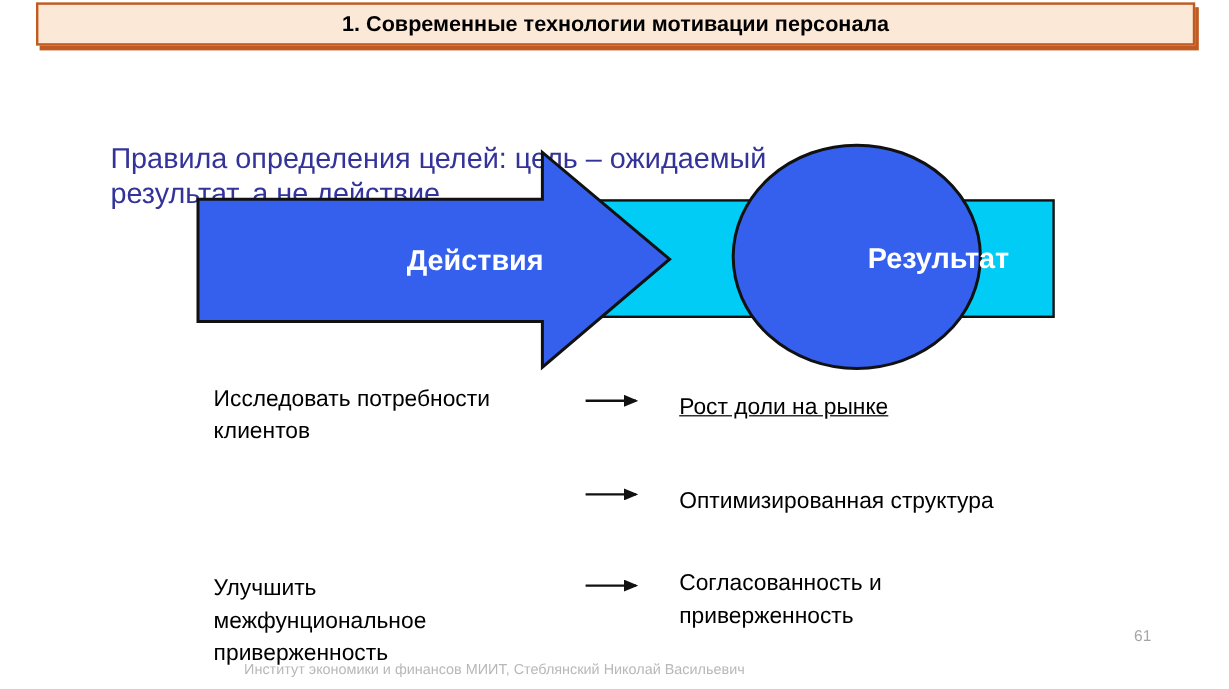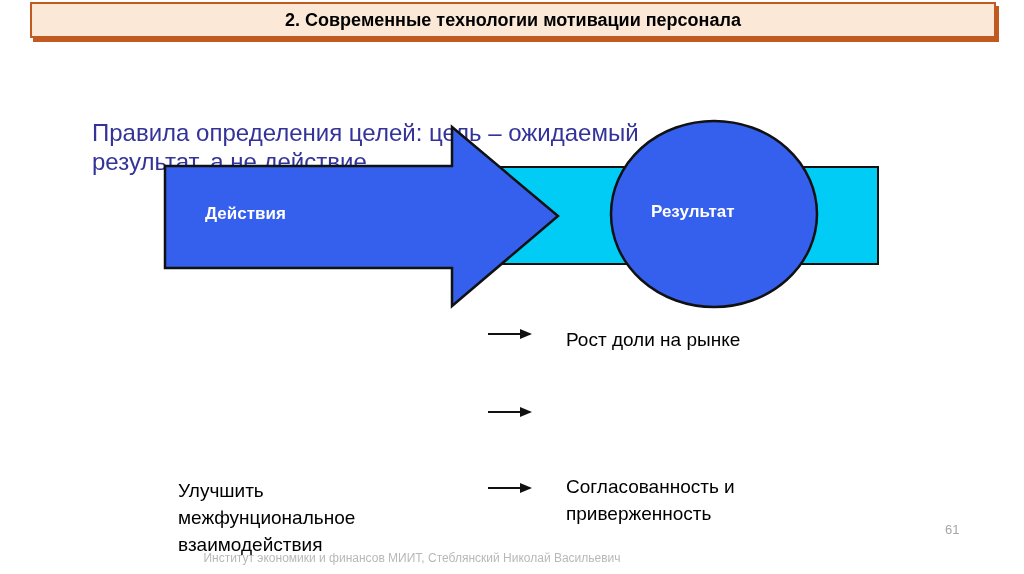--- a/index.html
+++ b/index.html
@@ -35,38 +35,37 @@
     color: var(--subtitle-text, #333399);
     margin-top: 48px;
   }
   .diagram-svg {
     position: absolute;
     left: 0; top: 0;
     width: 1024px; height: 574px;
   }
   .shape-label {
     position: absolute;
-    text-align: left;
-    font-size: 17px;
+    text-align: right;
+    font-size: 24px;
     font-weight: bold;
     color: var(--label-text, #ffffff);
-    margin-left: 40px;
   }
   .arrow-label { left: 165px; top: 204px; width: 288px; }
   .circle-label { left: 611px; top: 202px; width: 230px; }
   .row-text {
     position: absolute;
     font-size: 19px;
     line-height: 27px;
     color: var(--body-text, #000000);
   }
   .action-text { left: 178px; width: 262px; }
   .result-text { left: 566px; width: 285px; }
   .action-1 { top: 319px; }
-  .result-1 { top: 326px; }
+  .result-1 { top: 326px; text-decoration: underline; }
   .action-2 { top: 399px; }
   .result-2 { top: 404px; }
   .action-3 { top: 477px; }
   .result-3 { top: 473px; }
   .footer {
     position: absolute;
     left: 0; top: 551px;
     width: 824px;
     text-align: center;
     font-size: 12px;
@@ -78,21 +77,21 @@
     font-size: 13px;
     color: #A6A6A6;
   }
 </style>
 </head>
 <body>
 
 <div class="slide">
 
   <div class="title-bar">
-    <span class="title-text">2. Современные технологии мотивации персонала</span>
+    <span class="title-text">1. Современные технологии мотивации персонала</span>
   </div>
 
   <div class="subtitle">Правила определения целей: цель – ожидаемый результат, а не действие</div>
 
   <svg class="diagram-svg" viewBox="0 0 1024 574" xmlns="http://www.w3.org/2000/svg">
     <defs>
       <marker id="ah" markerWidth="12" markerHeight="10" refX="10" refY="5" orient="auto" markerUnits="userSpaceOnUse">
         <path d="M0,0 L12,5 L0,10 z" style="fill:var(--shape-outline,#111111)"></path>
       </marker>
     </defs>
@@ -102,22 +101,24 @@
     <g>
       <line x1="488" y1="334" x2="530" y2="334" style="stroke:var(--shape-outline,#111111);stroke-width:2" marker-end="url(#ah)"></line>
       <line x1="488" y1="412" x2="530" y2="412" style="stroke:var(--shape-outline,#111111);stroke-width:2" marker-end="url(#ah)"></line>
       <line x1="488" y1="488" x2="530" y2="488" style="stroke:var(--shape-outline,#111111);stroke-width:2" marker-end="url(#ah)"></line>
     </g>
   </svg>
 
   <div class="shape-label arrow-label">Действия</div>
   <div class="shape-label circle-label">Результат</div>
 
+  <div class="row-text action-text action-1">Исследовать потребности клиентов</div>
   <div class="row-text result-text result-1">Рост доли на рынке</div>
 
+  <div class="row-text result-text result-2">Оптимизированная структура</div>
 
-  <div class="row-text action-text action-3">Улучшить межфунциональное взаимодействия</div>
+  <div class="row-text action-text action-3">Улучшить межфунциональное приверженность</div>
   <div class="row-text result-text result-3">Согласованность и приверженность</div>
 
   <div class="footer">Институт экономики и финансов МИИТ, Стеблянский Николай Васильевич</div>
   <div class="page-number">61</div>
 
 </div>
 
 </body></html>

